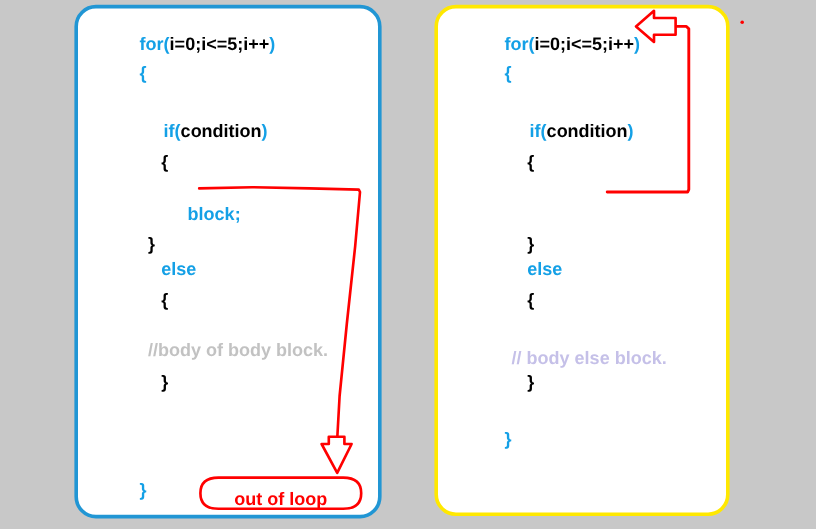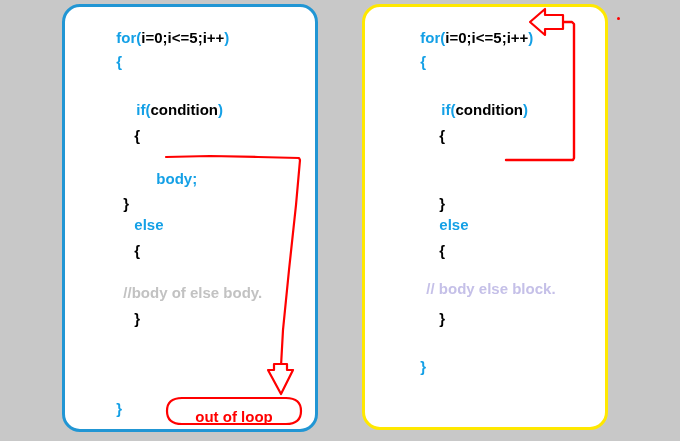--- a/index.html
+++ b/index.html
@@ -84,37 +84,37 @@
 
       <div class="line" style="left:38px;top:79px;">
         <span class="kw">if</span><span class="pn">(</span><span class="bk">condition</span><span class="pn">)</span>
       </div>
 
       <div class="line" style="left:36px;top:105px;">
         <span class="brace">{</span>
       </div>
 
       <div class="line" style="left:58px;top:148px;">
-        <span class="kw">body;</span>
+        <span class="kw">block;</span>
       </div>
 
       <div class="line" style="left:25px;top:173px;">
         <span class="brace">}</span>
       </div>
 
       <div class="line" style="left:36px;top:194px;">
         <span class="kw">else</span>
       </div>
 
       <div class="line" style="left:36px;top:220px;">
         <span class="brace">{</span>
       </div>
 
       <div class="line" style="left:25px;top:262px;">
-        <span class="cmt-gray">//body of else body.</span>
+        <span class="cmt-gray">//body of body block.</span>
       </div>
 
       <div class="line" style="left:36px;top:288px;">
         <span class="brace">}</span>
       </div>
 
       <div class="line" style="left:18px;top:378px;">
         <span class="brace-blue">}</span>
       </div>
 
@@ -146,21 +146,21 @@
       </div>
 
       <div class="line" style="left:41px;top:194px;">
         <span class="kw">else</span>
       </div>
 
       <div class="line" style="left:41px;top:220px;">
         <span class="brace">{</span>
       </div>
 
-      <div class="line" style="left:28px;top:258px;text-align:center;">
+      <div class="line" style="left:28px;top:268px;text-align:center;">
         <span class="cmt-lav">// body else block.</span>
       </div>
 
       <div class="line" style="left:41px;top:288px;">
         <span class="brace">}</span>
       </div>
 
       <div class="line" style="left:22px;top:336px;">
         <span class="brace-blue">}</span>
       </div>

